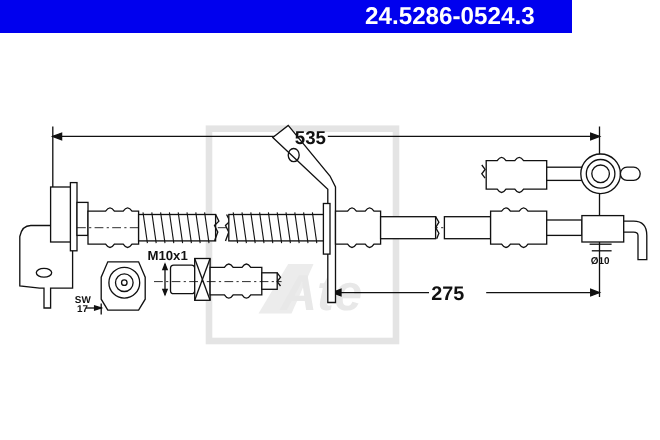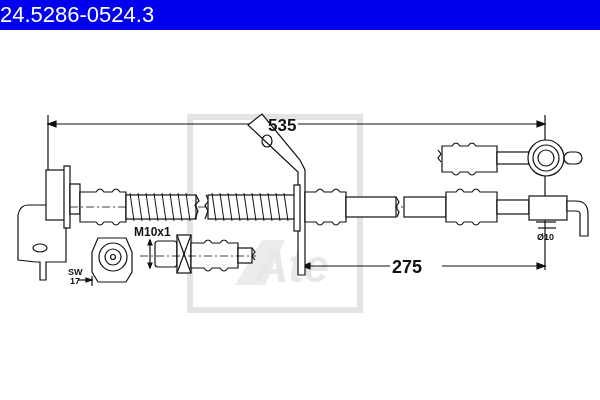--- a/index.html
+++ b/index.html
@@ -1,17 +1,17 @@
 <!DOCTYPE html>
 <html><head>
   <meta charset="utf-8">
   <style>
     html, body { margin:0; padding:0; background:#ffffff; }
     body { width:600px; height:400px; position:relative; overflow:hidden; font-family:"Liberation Sans", sans-serif; }
-    .header { position:absolute; left:0; top:0; width:600px; height:30px; background:#0000ee; color:#fff; display:flex; justify-content:flex-start; align-items:center; font-weight:normal; font-size:22px; letter-spacing:0px; }
+    .header { position:absolute; left:0; top:0; width:520px; height:30px; background:#0000ee; color:#fff; display:flex; justify-content:flex-end; align-items:center; font-weight:bold; font-size:22px; letter-spacing:0px; }
     .header span { display:inline-block; }
     .header .pn { margin-right:34px; }
     svg { position:absolute; left:0; top:0; }
     .lbl { font-family:"Liberation Sans", sans-serif; font-weight:bold; fill:#111; }
   </style>
 </head>
 <body>
 
 <div class="header">
   <span class="pn">24.5286-0524.3</span>

